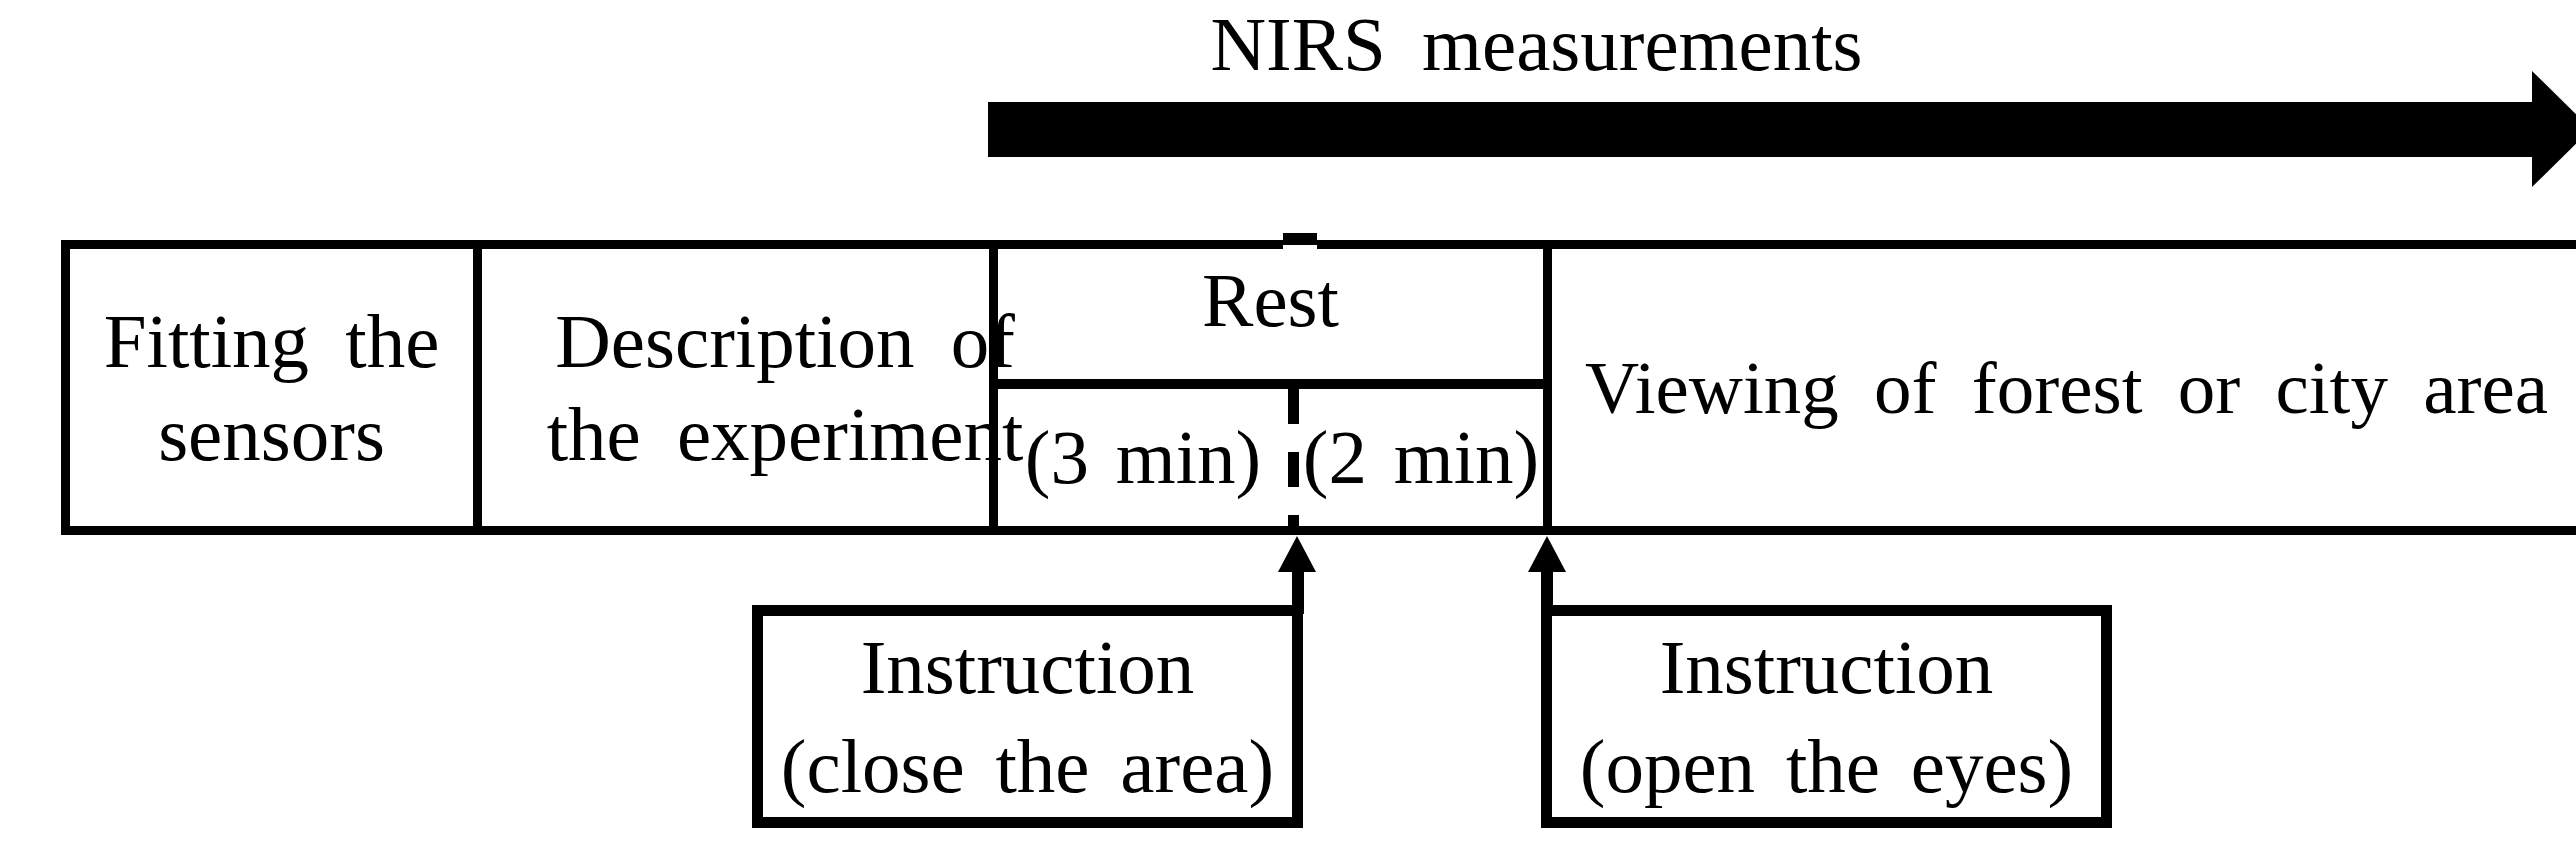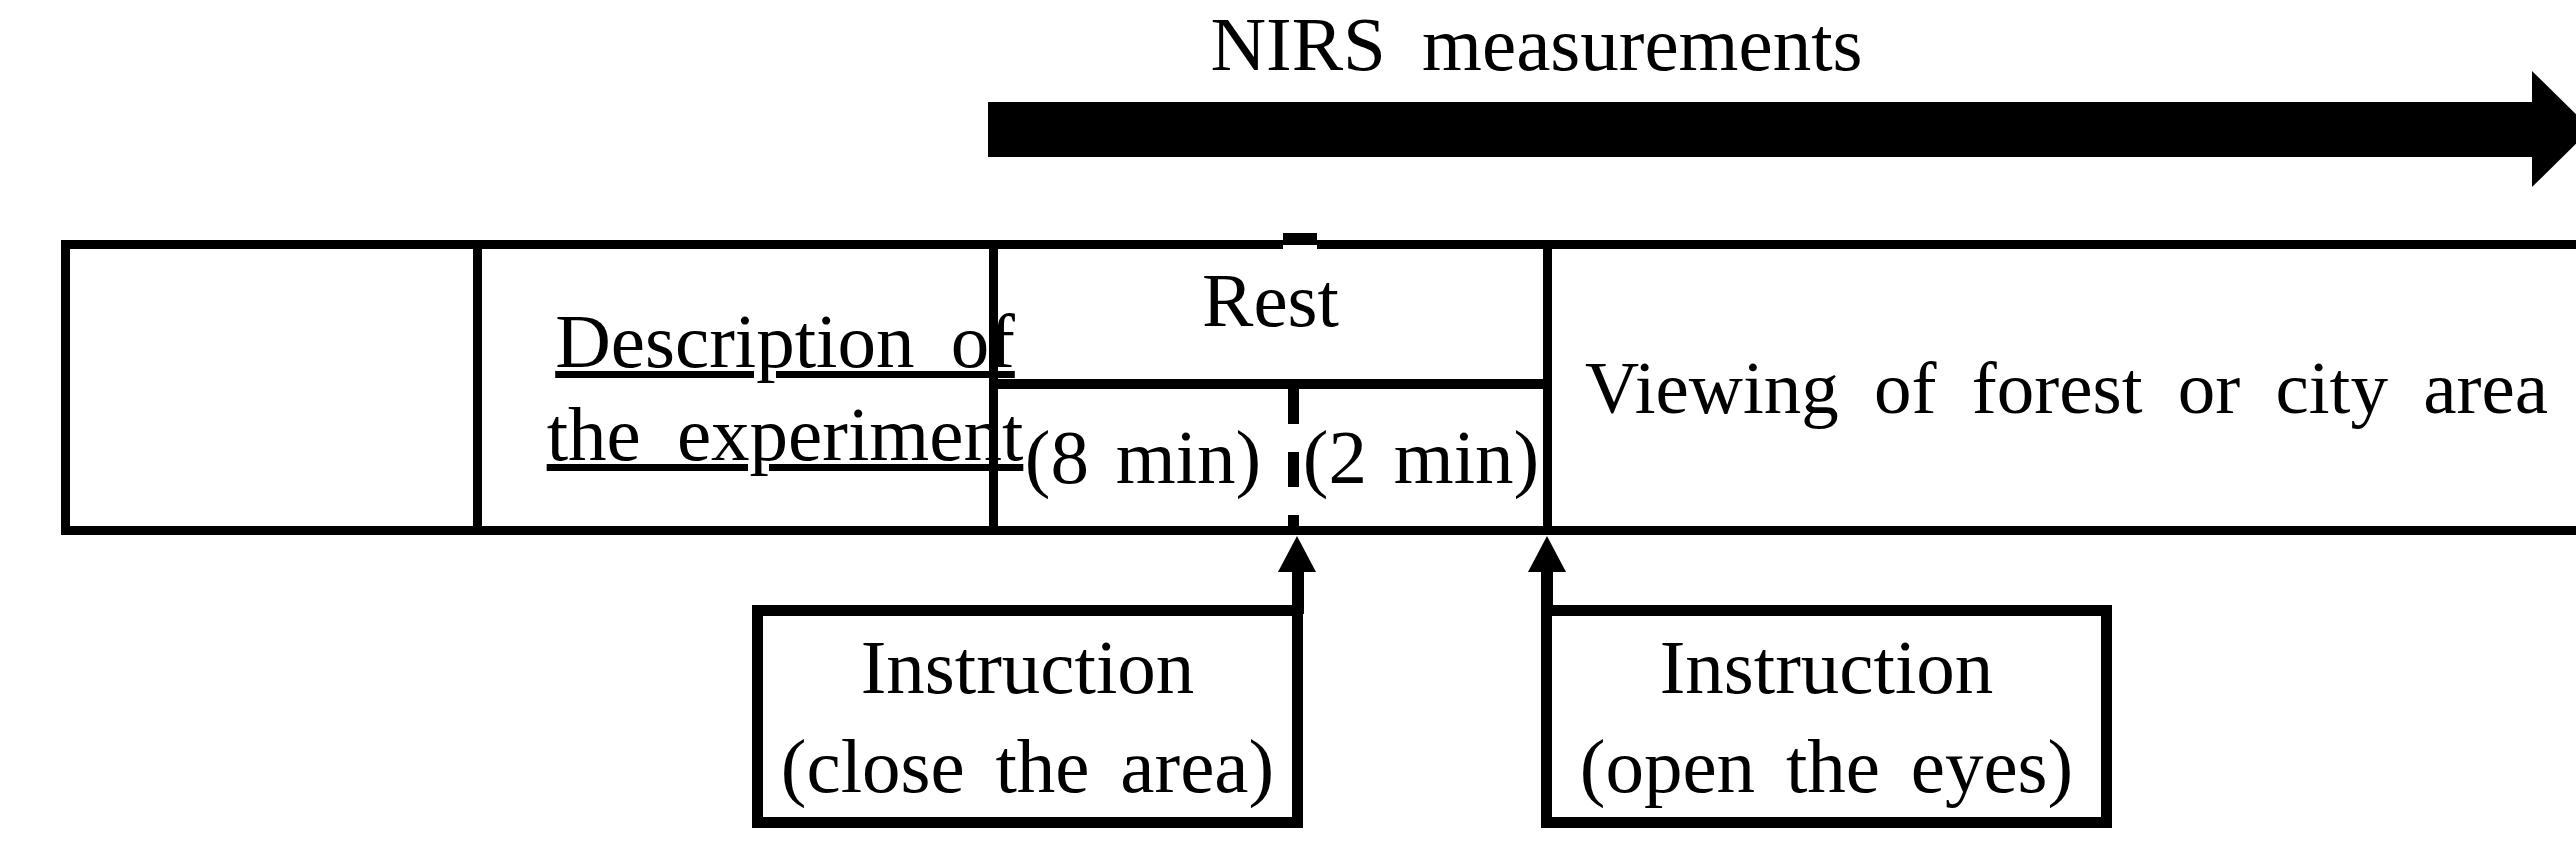--- a/index.html
+++ b/index.html
@@ -50,21 +50,21 @@
   #dash-top-gap{position:absolute;left:1243px;top:245px;width:34px;height:5px;background:#fff;}
 
   
   .cell{
     position:absolute;display:flex;flex-direction:column;
     align-items:center;justify-content:center;
     font-size:77px;line-height:1.2;text-align:center;
     word-spacing:0.22em;
   }
   #cell-fitting{left:30px;top:249px;width:403px;height:277px;}
-  #cell-description{left:442px;top:249px;width:606px;height:277px;text-decoration:underline;}
+  #cell-description{left:442px;top:249px;width:606px;height:277px;}
   #cell-rest{left:958px;top:249px;width:545px;height:102px;}
   #cell-3min{left:958px;top:389px;width:290px;height:137px;word-spacing:0.1em;}
   #cell-2min{left:1259px;top:389px;width:244px;height:137px;word-spacing:0.1em;}
   #cell-viewing{left:1512px;top:249px;width:1029px;height:277px;font-size:75px;border-radius:8px;}
 
   
   .note-box{
     position:absolute;top:605px;height:223px;
     border:11px solid #000;box-sizing:border-box;background:#fff;
     display:flex;flex-direction:column;align-items:center;justify-content:center;
@@ -98,31 +98,35 @@
 
   <div id="main-box"></div>
   <div id="divider-1" class="vline"></div>
   <div id="divider-2" class="vline"></div>
   <div id="divider-3" class="vline"></div>
   <div id="rest-hline"></div>
   <div id="dashed-divider"></div>
   <div id="dash-top-tick"></div>
   <div id="dash-top-gap"></div>
 
+  <div id="cell-fitting" class="cell">
+    <span class="txt">Fitting the</span>
+    <span class="txt">sensors</span>
+  </div>
 
   <div id="cell-description" class="cell">
     <span class="txt">Description of</span>
     <span class="txt">the experiment</span>
   </div>
 
   <div id="cell-rest" class="cell">
     <span class="txt">Rest</span>
   </div>
   <div id="cell-3min" class="cell">
-    <span class="txt">(8 min)</span>
+    <span class="txt">(3 min)</span>
   </div>
   <div id="cell-2min" class="cell">
     <span class="txt">(2 min)</span>
   </div>
 
   <div id="cell-viewing" class="cell">
     <span class="txt">Viewing of forest or city area</span>
   </div>
 
   <div id="note-close" class="note-box">

